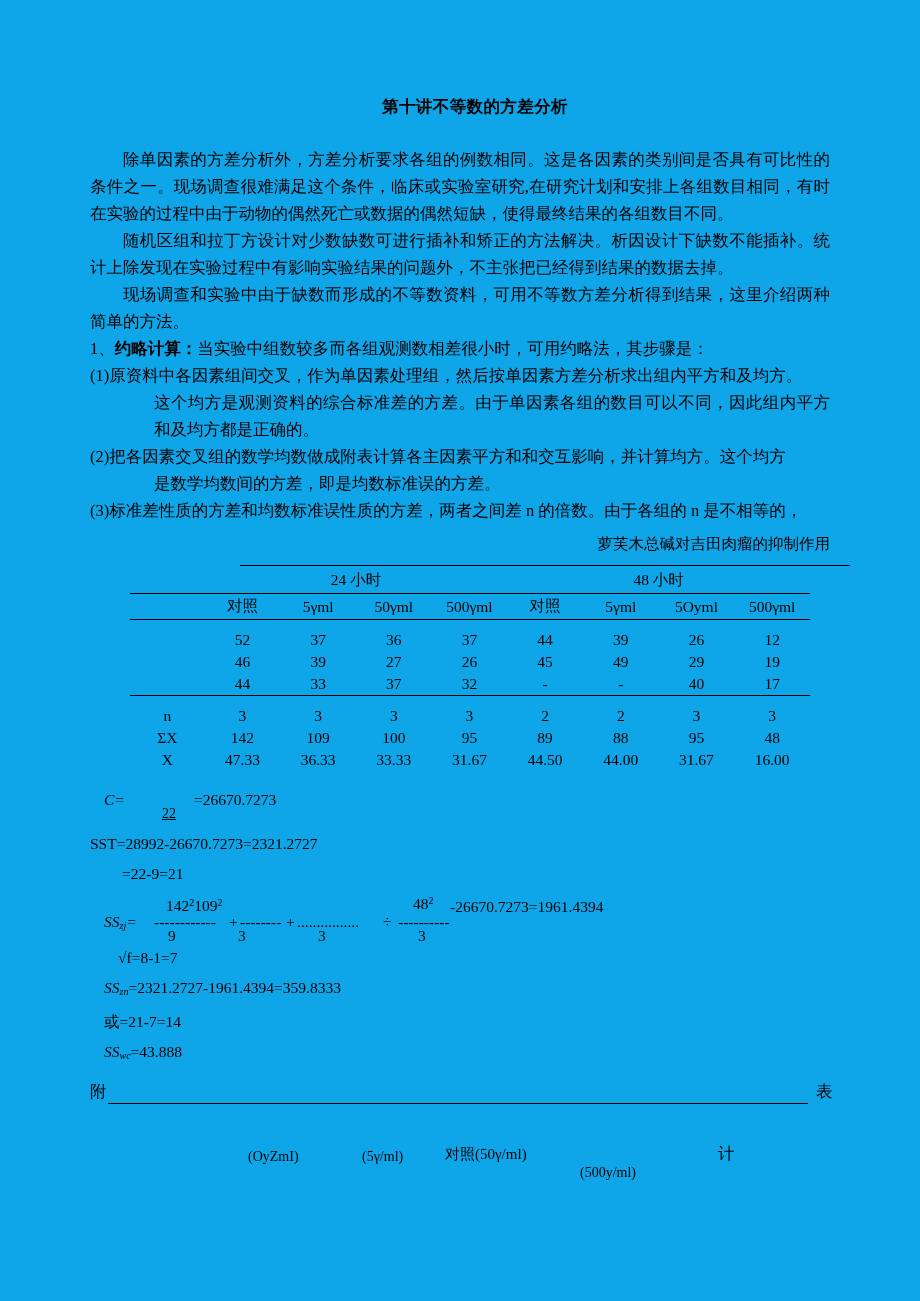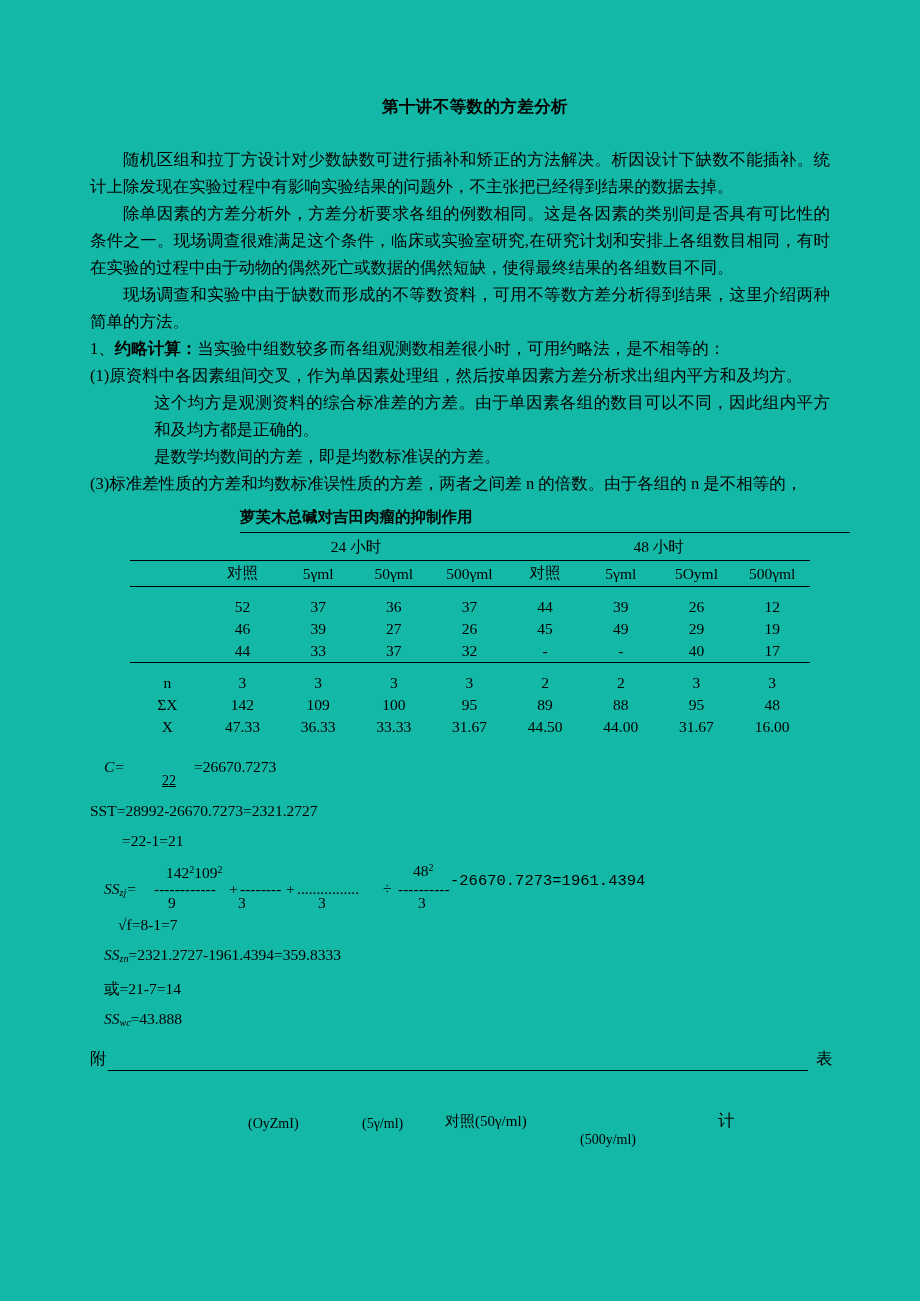--- a/index.html
+++ b/index.html
@@ -8,21 +8,21 @@
     background: #ffffff;
   }
   body {
     font-family: "Liberation Serif", "DejaVu Serif", serif;
     color: #000000;
   }
   .page {
     position: relative;
     width: 920px;
     height: 1301px;
-    background: #14b8a6;
+    background: #0ea5e9;
     overflow: hidden;
   }
   .content {
     position: absolute;
     left: 90px;
     top: 96px;
     width: 740px;
   }
 
   
@@ -48,23 +48,24 @@
     padding-left: 64px;
   }
   .bold { font-weight: bold; }
 
   
   .table-wrap {
     margin-top: 10px;
   }
   .table-caption {
     font-size: 15.5px;
-    font-weight: bold;
+    font-weight: normal;
     padding-left: 150px;
-    margin-bottom: 4px;
+    margin-bottom: 10px;
+    text-align: right;
   }
   .rule-top {
     border-bottom: 1.4px solid #000;
     width: 610px;
     margin-left: 150px;
     margin-bottom: 2px;
   }
   table.data {
     border-collapse: collapse;
     width: 680px;
@@ -125,29 +126,30 @@
   .bot-lbl { position: absolute; font-size: 14px; }
 </style>
 </head>
 <body>
 
 <div class="page">
   <div class="content">
 
     <div class="doc-title">第十讲不等数的方差分析</div>
 
+    <p class="para indent">除单因素的方差分析外，方差分析要求各组的例数相同。这是各因素的类别间是否具有可比性的条件之一。现场调查很难满足这个条件，临床或实验室研究,在研究计划和安排上各组数目相同，有时在实验的过程中由于动物的偶然死亡或数据的偶然短缺，使得最终结果的各组数目不同。</p>
     <p class="para indent">随机区组和拉丁方设计对少数缺数可进行插补和矫正的方法解决。析因设计下缺数不能插补。统计上除发现在实验过程中有影响实验结果的问题外，不主张把已经得到结果的数据去掉。</p>
-    <p class="para indent">除单因素的方差分析外，方差分析要求各组的例数相同。这是各因素的类别间是否具有可比性的条件之一。现场调查很难满足这个条件，临床或实验室研究,在研究计划和安排上各组数目相同，有时在实验的过程中由于动物的偶然死亡或数据的偶然短缺，使得最终结果的各组数目不同。</p>
     <p class="para indent">现场调查和实验中由于缺数而形成的不等数资料，可用不等数方差分析得到结果，这里介绍两种简单的方法。</p>
 
-    <p class="para"><span>1、</span><span class="bold">约略计算：</span><span>当实验中组数较多而各组观测数相差很小时，可用约略法，是不相等的：</span></p>
+    <p class="para"><span>1、</span><span class="bold">约略计算：</span><span>当实验中组数较多而各组观测数相差很小时，可用约略法，其步骤是：</span></p>
 
     <p class="para"><span>(1)</span><span>原资料中各因素组间交叉，作为单因素处理组，然后按单因素方差分析求出组内平方和及均方。</span></p>
     <p class="para sub">这个均方是观测资料的综合标准差的方差。由于单因素各组的数目可以不同，因此组内平方和及均方都是正确的。</p>
 
+    <p class="para"><span>(2)</span><span>把各因素交叉组的数学均数做成附表计算各主因素平方和和交互影响，并计算均方。这个均方</span></p>
     <p class="para sub">是数学均数间的方差，即是均数标准误的方差。</p>
 
     <p class="para"><span>(3)</span><span>标准差性质的方差和均数标准误性质的方差，两者之间差 n 的倍数。由于各组的 n 是不相等的，</span></p>
 
     <div class="table-wrap">
       <div class="table-caption">萝芙木总碱对吉田肉瘤的抑制作用</div>
       <div class="rule-top"></div>
 
       <table class="data">
         <tbody>
@@ -250,21 +252,21 @@
     <div class="formulas">
 
       <div class="f-line" style="height:36px;">
         <span class="abs it" style="left:14px; top:0;">C=</span>
         <span class="abs" style="left:72px; top:14px; font-size:14px;text-decoration:underline;">22</span>
         <span class="abs" style="left:104px; top:0;">=26670.7273</span>
       </div>
 
       <div class="f-line">SST=28992-26670.7273=2321.2727</div>
 
-      <div class="f-line" style="padding-left:32px;">=22-1=21</div>
+      <div class="f-line" style="padding-left:32px;">=22-9=21</div>
 
       <div class="frac-line">
         <span class="abs it" style="left:14px; top:20px;"><span>SS</span><span class="sub-s">zj</span><span>=</span></span>
 
         <span class="abs" style="left:76px; top:4px;"><span>142</span><span class="sup-s">2</span><span>109</span><span class="sup-s">2</span></span>
         <span class="abs" style="left:64px; top:20px;">------------</span>
         <span class="abs" style="left:78px; top:34px;">9</span>
 
         <span class="abs" style="left:139px; top:20px;">+</span>
         <span class="abs" style="left:150px; top:20px;">--------</span>
@@ -273,21 +275,21 @@
         <span class="abs" style="left:196px; top:20px;">+</span>
         <span class="abs" style="left:207px; top:20px;">................</span>
         <span class="abs" style="left:228px; top:34px;">3</span>
 
         <span class="abs" style="left:293px; top:20px;">÷</span>
 
         <span class="abs" style="left:323px; top:2px;"><span>48</span><span class="sup-s">2</span></span>
         <span class="abs" style="left:308px; top:20px;">----------</span>
         <span class="abs" style="left:328px; top:34px;">3</span>
 
-        <span class="abs" style="left:360px; top:12px;font-family:Liberation Mono, monospace;">-26670.7273=1961.4394</span>
+        <span class="abs" style="left:360px; top:5px;">-26670.7273=1961.4394</span>
       </div>
 
       <div class="f-line" style="padding-left:28px;">√f=8-1=7</div>
 
       <div class="f-line" style="padding-left:14px;"><span class="it">SS</span><span class="sub-s">zn</span><span>=2321.2727-1961.4394=359.8333</span></div>
 
       <div class="f-line" style="padding-left:14px;">或=21-7=14</div>
 
       <div class="f-line" style="padding-left:14px;"><span class="it">SS</span><span class="sub-s">wc</span><span>=43.888</span></div>
     </div>

